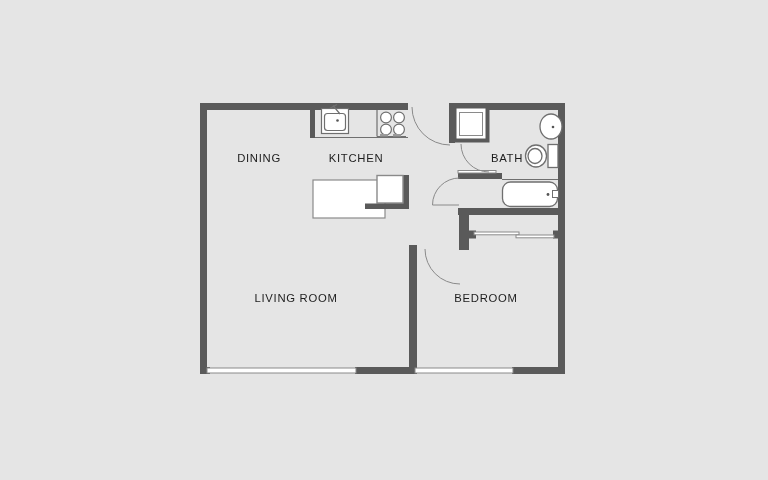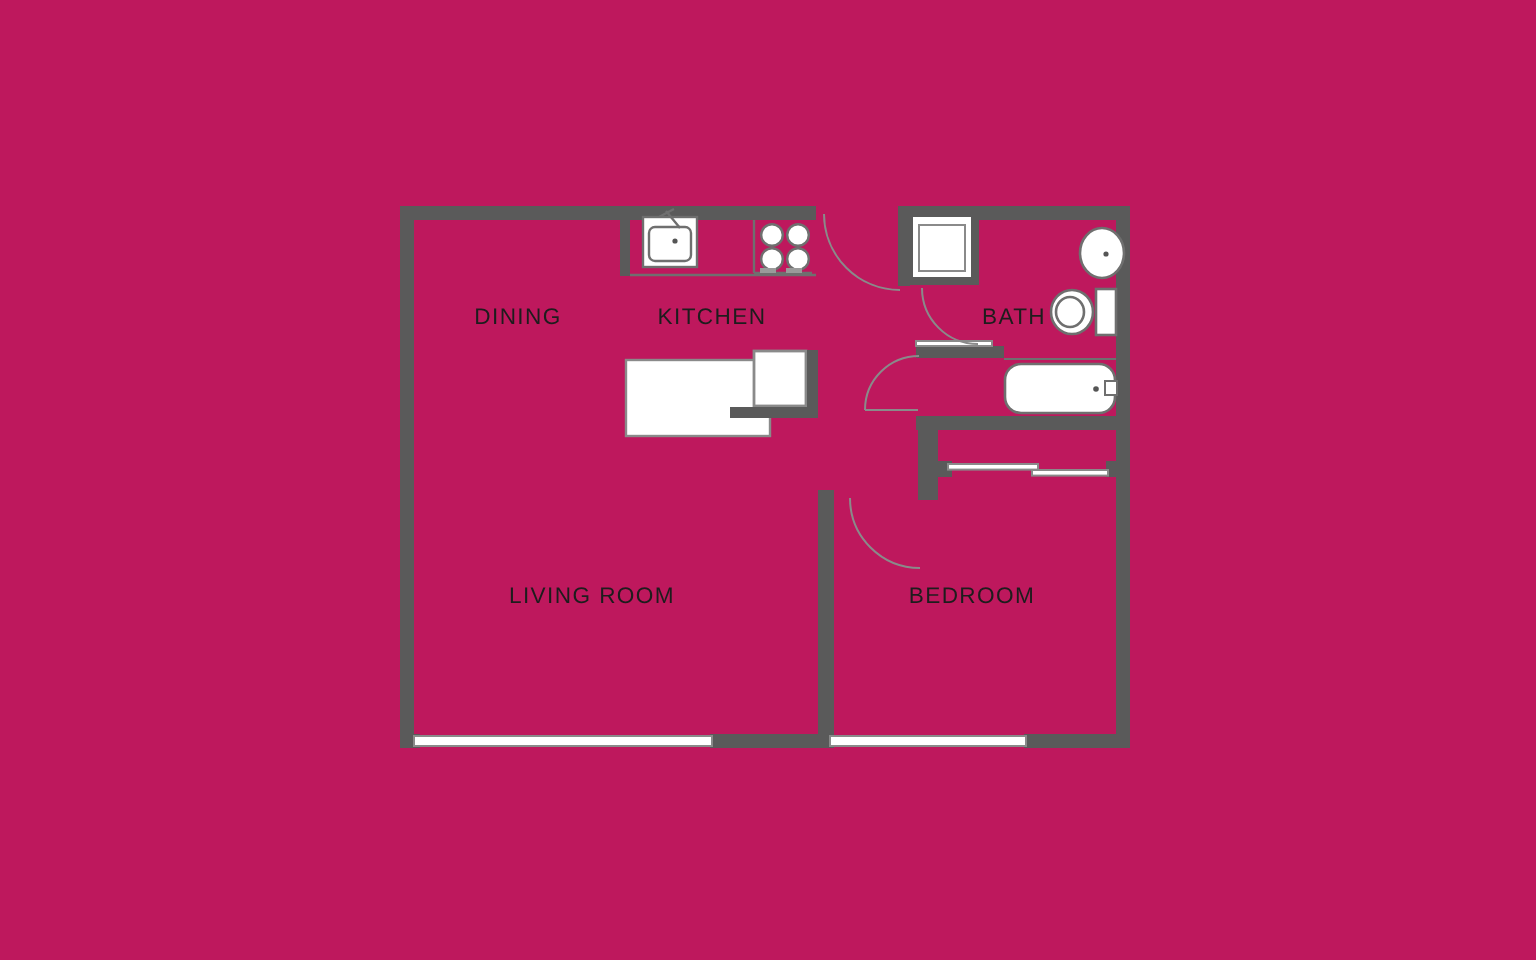--- a/index.html
+++ b/index.html
@@ -1,20 +1,20 @@
 <!DOCTYPE html>
 <html><head>
 <meta charset="utf-8">
 <style>
   html, body { margin: 0; padding: 0; background: #ffffff; }
   .page {
     position: relative;
     width: 768px;
     height: 480px;
-    background: #be185d;
+    background: #e5e5e5;
     overflow: hidden;
     font-family: "Liberation Sans", sans-serif;
   }
   svg { display: block; }
   text.room-label {
     font-family: "Liberation Sans", sans-serif;
     font-size: 11.3px;
     letter-spacing: 0.7px;
   }
 </style>

